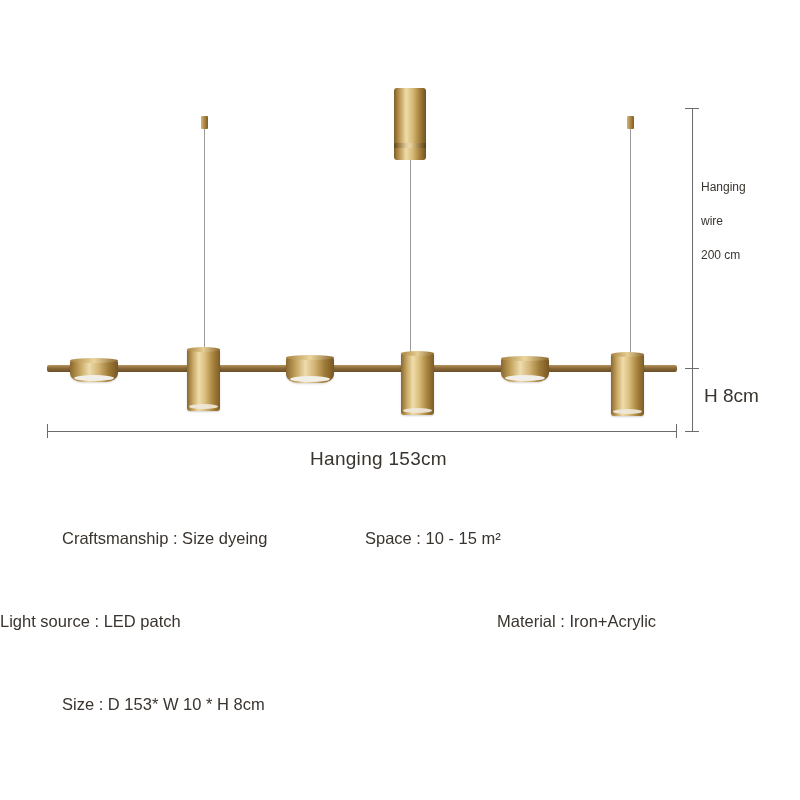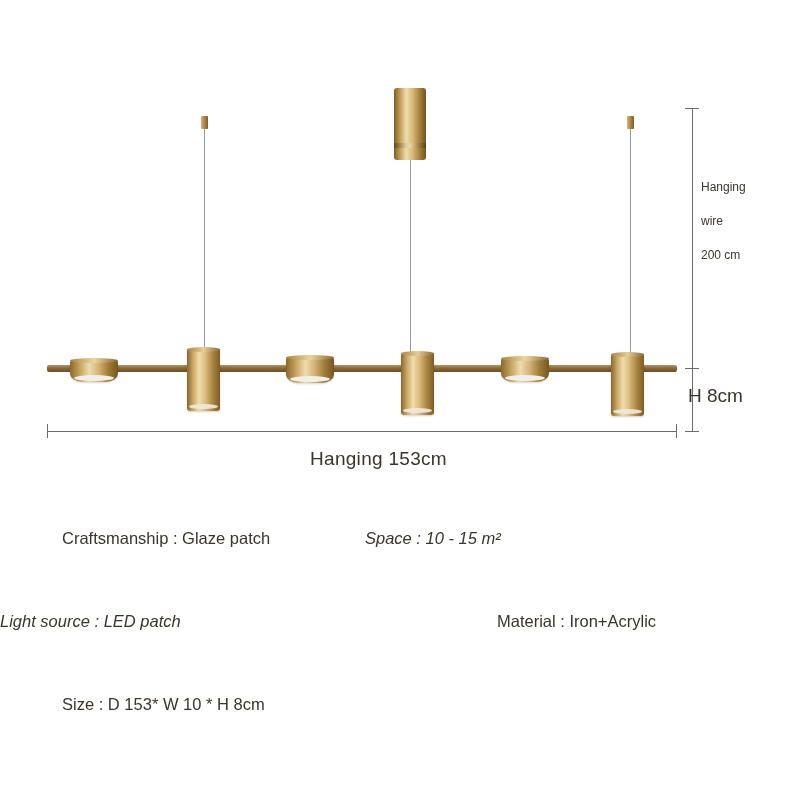--- a/index.html
+++ b/index.html
@@ -159,21 +159,21 @@
     color: #3a342e;
     white-space: nowrap;
   }
   .label-diameter {
     left: 310px;
     top: 448px;
     font-size: 19px;
     letter-spacing: .3px;
   }
   .label-height {
-    left: 688px;
+    left: 704px;
     top: 385px;
     font-size: 19px;
   }
   .label-hanging {
     left: 701px;
     top: 170px;
     font-size: 12px;
     line-height: 34px;
     width: 100px;
   }
@@ -189,21 +189,21 @@
     color: #3a342e;
   }
   .spec-row {
     display: flex;
     height: 83px;
   }
   .spec-col {
     flex: 0 0 auto;
   }
   .spec-col.left { width: 365px; padding-left: 62px; box-sizing: border-box; }
-  .spec-col.right { width: 435px; padding-left: 0; font-style: italic; }
+  .spec-col.right { width: 435px; padding-left: 0; }
   .spec-item {
     line-height: 26px;
   }
   .spec-item .cont {
     display: block;
     padding-left: 135px;
   }
 </style>
 </head>
 <body>
@@ -272,21 +272,21 @@
   <div class="label label-hanging">
     <span>Hanging</span>
     <span>wire</span>
     <span>200 cm</span>
   </div>
 
   <div class="specs">
 
     <div class="spec-row">
       <div class="spec-col left">
-        <div class="spec-item">Craftsmanship : Glaze patch</div>
+        <div class="spec-item">Craftsmanship : Size dyeing</div>
       </div>
       <div class="spec-col right">
         <div class="spec-item">Space : 10 - 15 m²</div>
       </div>
     </div>
 
     <div class="spec-row">
       <div class="spec-col right">
         <div class="spec-item">Light source : LED patch</div>
       </div>

